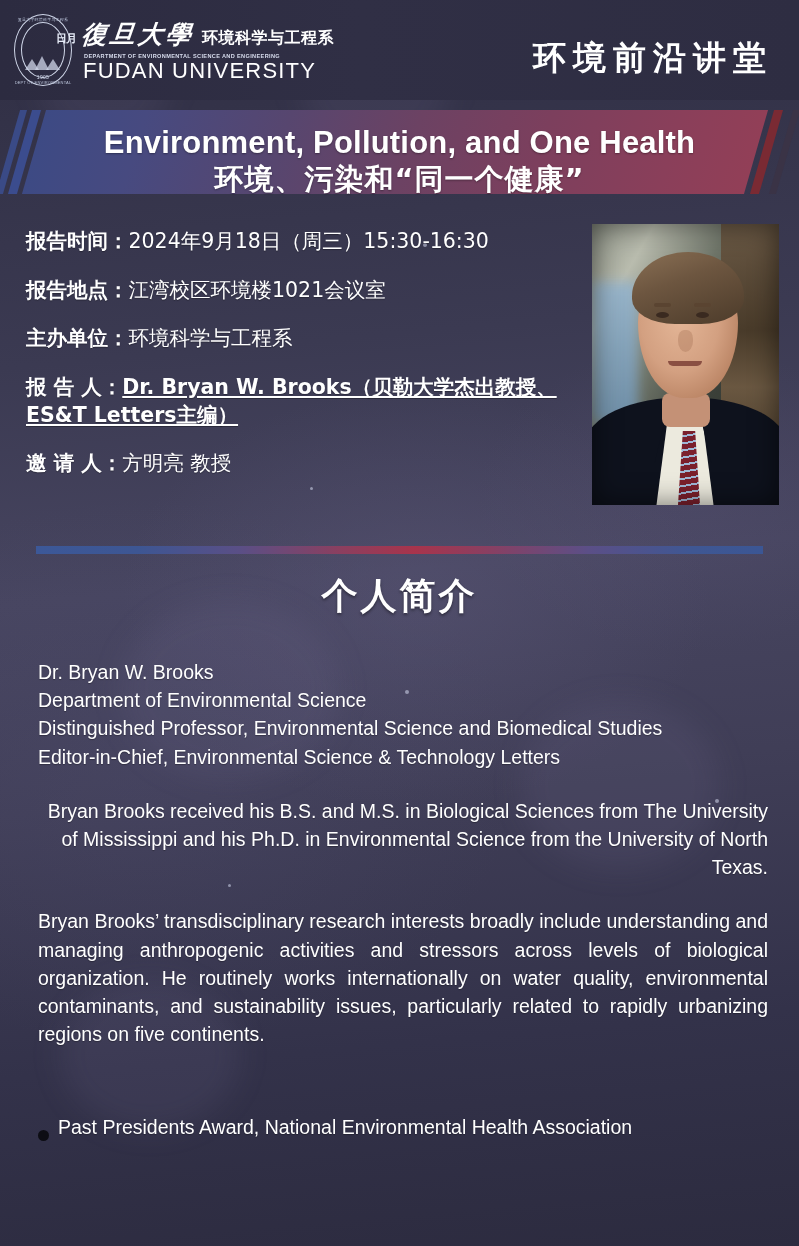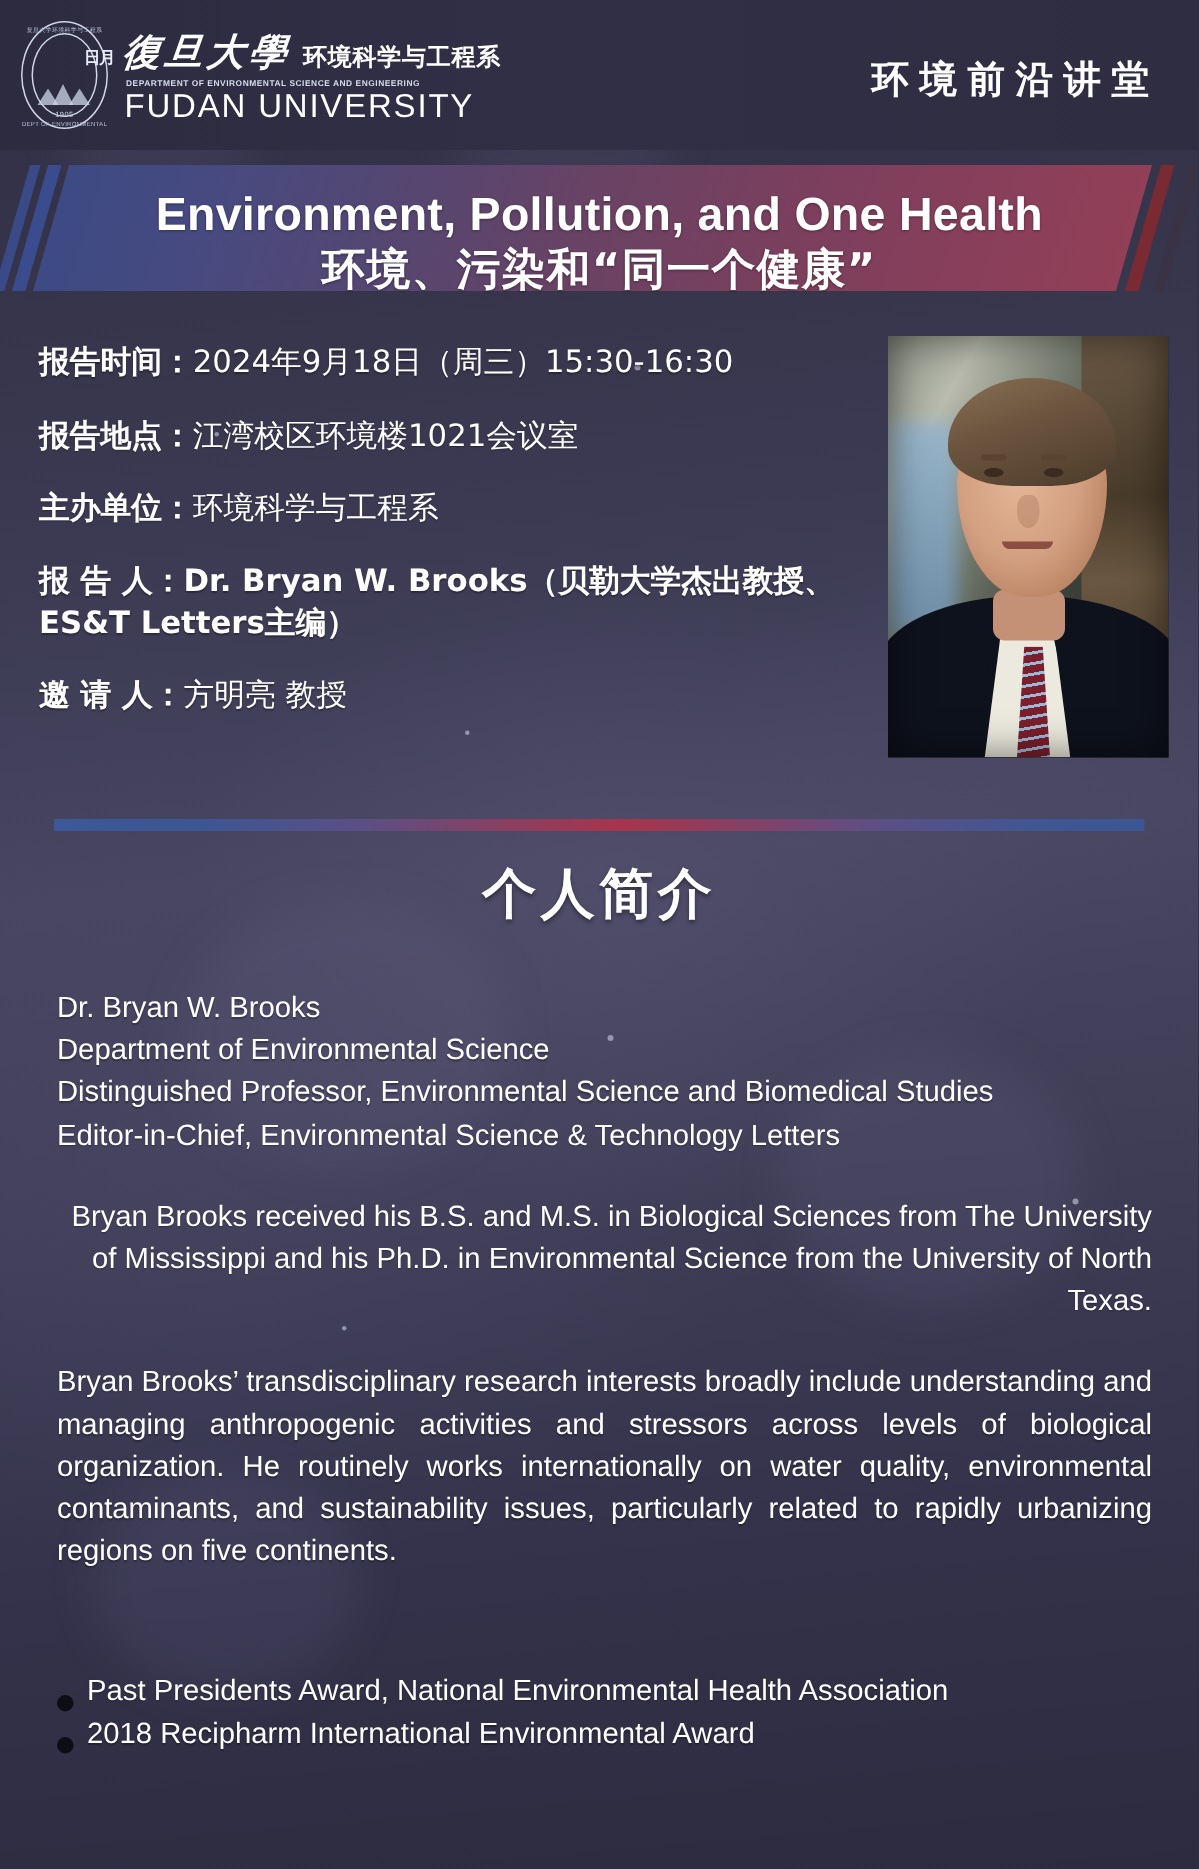--- a/index.html
+++ b/index.html
@@ -157,21 +157,21 @@
     letter-spacing: 1.2px;
     line-height: 1.05;
     margin-left: 1px;
   }
 
   .series-title {
     position: absolute;
     right: 26px;
     top: 36px;
     color: #ffffff;
-    font-size: 25px;
+    font-size: 33px;
     font-weight: bold;
     letter-spacing: 7px;
     font-family: "DejaVu Sans", sans-serif;
     white-space: nowrap;
   }
 
   
   .banner-wrap {
     position: absolute;
     top: 110px; left: 0;
@@ -237,21 +237,21 @@
     font-size: 20.5px;
     line-height: 1.35;
     margin-bottom: 21px;
     font-family: "DejaVu Sans", sans-serif;
     text-shadow: 0 1px 1px rgba(0,0,0,0.3);
   }
   .info-row:last-child { margin-bottom: 0; }
   .info-label { font-weight: bold; }
   .info-row.light .info-label { font-weight: bold; }
   .info-val { font-weight: normal; }
-  .info-row.bold .info-val { font-weight: bold; }
+  .info-row.bold .info-val { font-weight: bold; text-decoration: underline; }
 
   
   .photo {
     position: absolute;
     top: 224px;
     left: 592px;
     width: 187px;
     height: 281px;
     overflow: hidden;
     background: #1b2230;
@@ -533,19 +533,15 @@
     </div>
     <div class="bio-para nojust">Bryan Brooks received his B.S. and M.S. in Biological Sciences from The University of Mississippi and his Ph.D. in Environmental Science from the University of North Texas.</div>
     <div class="bio-para">Bryan Brooks’ transdisciplinary research interests broadly include understanding and managing anthropogenic activities and stressors across levels of biological organization. He routinely works internationally on water quality, environmental contaminants, and sustainability issues, particularly related to rapidly urbanizing regions on five continents.</div>
   </div>
 
   <div class="awards">
     <div class="award-item">
       <span class="award-bullet"></span>
       <span>Past Presidents Award, National Environmental Health Association</span>
     </div>
-    <div class="award-item">
-      <span class="award-bullet"></span>
-      <span>2018 Recipharm International Environmental Award</span>
-    </div>
   </div>
 
 </div>
 
 </body></html>

